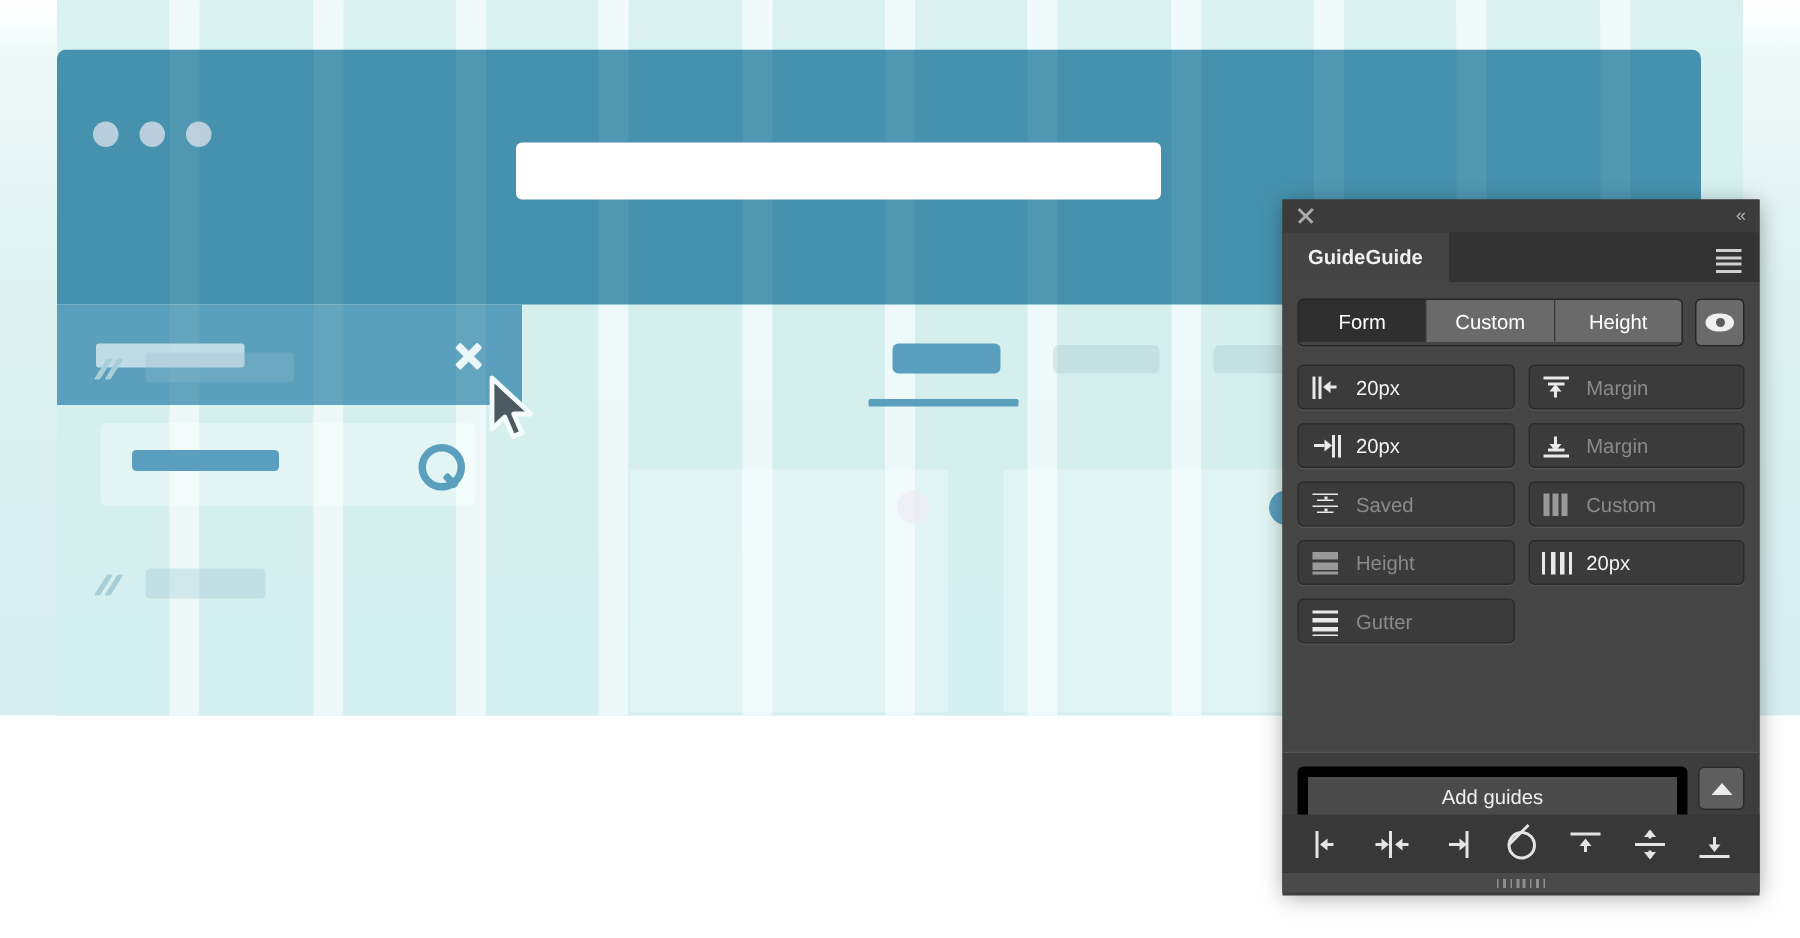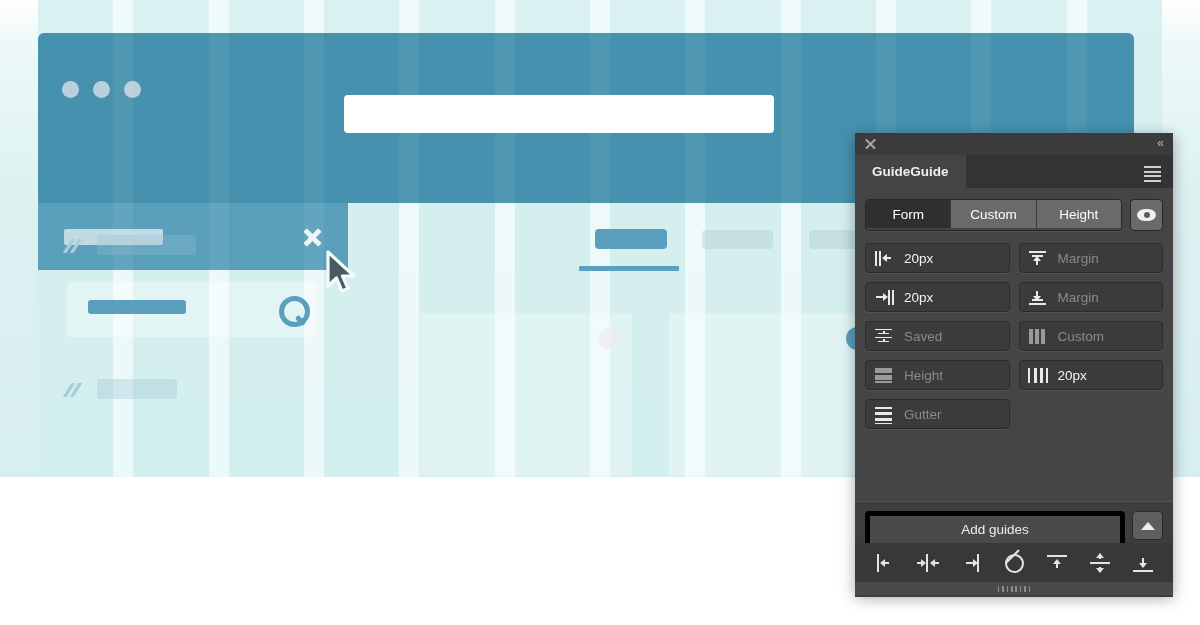--- a/index.html
+++ b/index.html
@@ -171,21 +171,21 @@
     display:flex;align-items:center;padding-left:7px;box-sizing:border-box;
   }
   .field .fv{margin-left:9px;font-size:13.5px;color:#f3f3f3;}
   .field.empty .fv{color:#8a8a8a;}
   .ficon{width:22px;height:19px;position:relative;flex:0 0 22px;}
 
   .gg-footer{background:#3d3d3d;padding:9px 10px 0 10px;height:96px;box-sizing:border-box;
              border-top:1px solid #555;}
   .addrow{display:flex;gap:7px;}
   .add-btn{
-    flex:1;height:27px;border-radius:4px;background:#4a4a4a;border:5px solid #000000;
+    flex:1;height:27px;border-radius:4px;background:#4a4a4a;border:7px solid #000000;
     box-shadow:0 1px 0 rgba(255,255,255,.07);
     display:flex;align-items:center;justify-content:center;
     color:#ededed;font-size:13.5px;
   }
   .up-btn{
     width:29px;height:27px;border-radius:4px;background:#5e5e5e;border:1px solid #2b2b2b;
     display:flex;align-items:center;justify-content:center;
   }
   .tri{width:0;height:0;border-left:7px solid transparent;border-right:7px solid transparent;
        border-bottom:8px solid #ededed;}

